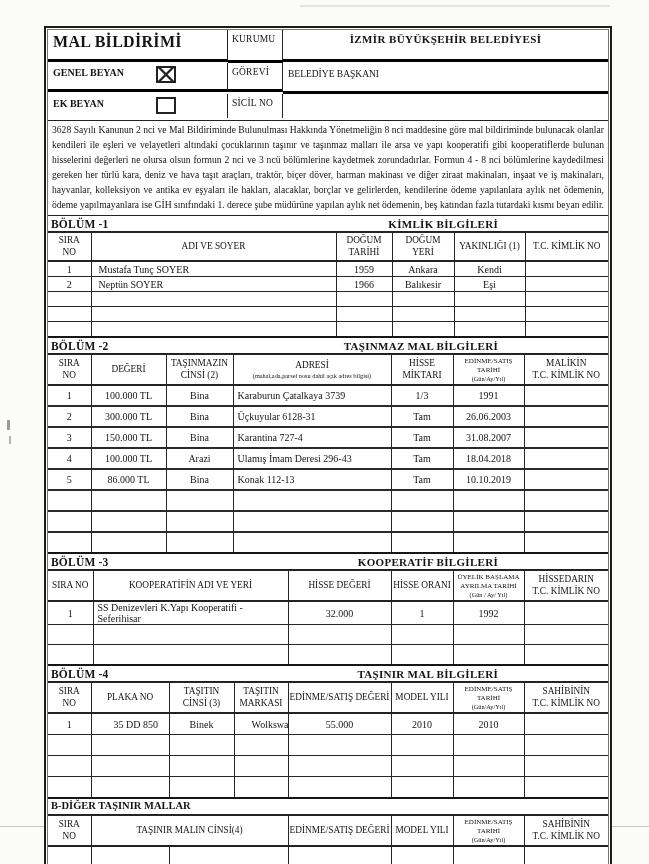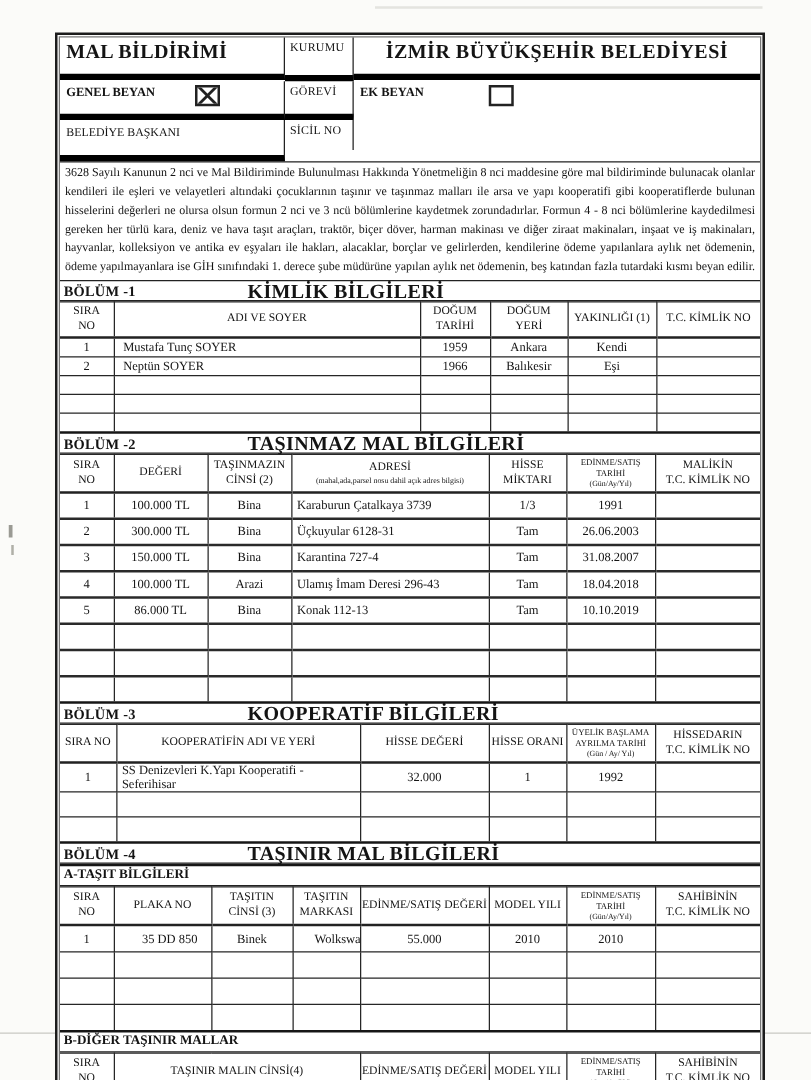--- a/index.html
+++ b/index.html
@@ -21,46 +21,46 @@
   .page-frame{
     position:absolute;left:44px;top:26px;width:564px;z-index:1;
     background:#fff;
     border:2px solid #1c1c1c;border-bottom-width:4px;
     box-shadow:inset 0 0 0 1px #fff, inset 0 0 0 2px #777;
   }
   .inner{padding:2px;}
 
   
   .hdr-grid{display:grid;grid-template-columns:180px 55px 1fr;border-bottom:1px solid #222;}
-  .hc{border-right:1px solid #222;border-bottom:5px solid #000000;position:relative;overflow:hidden;}
+  .hc{border-right:1px solid #222;border-bottom:3px solid #000000;position:relative;overflow:hidden;}
   .hc:nth-child(3n){border-right:none;}
   .row-a{height:26px;} .row-b{height:22px;} .row-c{height:20px;border-bottom:none!important;}
   .t-main{font-weight:bold;font-size:16px;padding:3px 0 0 5px;letter-spacing:.3px;}
   .t-lab{font-weight:normal;font-size:9.5px;padding:4px 0 0 4px;letter-spacing:.2px;}
   .t-beyan{font-weight:bold;font-size:10px;padding:4px 0 0 5px;}
-  .t-kurum{font-weight:bold;font-size:16px;text-align:center;padding-top:3px;letter-spacing:.4px;}
+  .t-kurum{font-weight:bold;font-size:11px;text-align:center;padding-top:3px;letter-spacing:.4px;}
   .t-gorev{font-size:9.5px;padding:6px 0 0 5px;}
   .checkbox{position:absolute;left:108px;top:3px;width:16px;height:13px;border:2px solid #222;}
   .x-mark{position:absolute;inset:0;opacity:0;
     background:
      linear-gradient(45deg, transparent 43%, #222 46%, #222 54%, transparent 57%),
      linear-gradient(-45deg, transparent 43%, #222 46%, #222 54%, transparent 57%);}
   .checkbox.checked .x-mark{opacity:1;}
 
   
   .intro{
     font-size:9.6px;line-height:14.9px;text-align:justify;
     padding:2px 4px 3px 4px;border-bottom:1px solid #222;min-height:89px;
   }
 
   
   .bar{display:grid;grid-template-columns:150px 1fr 110px;align-items:center;
     border-top:2px solid #161616;border-bottom:1px solid #222;height:15px;}
   .bar .lab{font-weight:bold;font-size:11.5px;padding-left:3px;letter-spacing:.2px;}
-  .bar .ttl{font-weight:bold;font-size:16px;text-align:left;letter-spacing:.3px;}
+  .bar .ttl{font-weight:bold;font-size:11px;text-align:right;letter-spacing:.3px;}
   .subbar{font-weight:bold;font-size:10.5px;padding:1px 0 1px 3px;
     border-top:2px solid #161616;border-bottom:1px solid #222;height:13px;}
 
   
   table{width:100%;border-collapse:collapse;table-layout:fixed;}
   th,td{border:1px solid #262626;overflow:hidden;}
   th{font-weight:normal;font-size:9.3px;line-height:1.22;white-space:pre-line;
      text-align:center;vertical-align:middle;padding:2px 1px;}
   td{font-size:10px;text-align:center;vertical-align:middle;padding:0 2px;}
   th:first-child,td:first-child{border-left:none;} th:last-child,td:last-child{border-right:none;}
@@ -96,28 +96,28 @@
     <div class="hc row-a t-lab">KURUMU</div>
     <div class="hc row-a t-kurum">İZMİR BÜYÜKŞEHİR BELEDİYESİ</div>
 
     <div class="hc row-b t-beyan">
       <span>GENEL BEYAN</span>
       <span class="checkbox checked">
             <span class="x-mark"></span>
           </span>
     </div>
     <div class="hc row-b t-lab">GÖREVİ</div>
+    <div class="hc row-b t-gorev">BELEDİYE BAŞKANI</div>
+
     <div class="hc row-c t-beyan">
       <span>EK BEYAN</span>
       <span class="checkbox">
             <span class="x-mark"></span>
           </span>
     </div>
-
-    <div class="hc row-b t-gorev">BELEDİYE BAŞKANI</div>
     <div class="hc row-c t-lab">SİCİL NO</div>
     <div class="hc row-c t-gorev"></div>
   </div>
 
   <div class="intro">3628 Sayılı Kanunun 2 nci ve Mal Bildiriminde Bulunulması Hakkında Yönetmeliğin 8 nci maddesine göre mal bildiriminde bulunacak olanlar kendileri ile eşleri ve velayetleri altındaki çocuklarının taşınır ve taşınmaz malları ile arsa ve yapı kooperatifi gibi kooperatiflerde bulunan hisselerini değerleri ne olursa olsun formun 2 nci ve 3 ncü bölümlerine kaydetmek zorundadırlar. Formun 4 - 8 nci bölümlerine kaydedilmesi gereken her türlü kara, deniz ve hava taşıt araçları, traktör, biçer döver, harman makinası ve diğer ziraat makinaları, inşaat ve iş makinaları, hayvanlar, kolleksiyon ve antika ev eşyaları ile hakları, alacaklar, borçlar ve gelirlerden, kendilerine ödeme yapılanlara aylık net ödemenin, ödeme yapılmayanlara ise GİH sınıfındaki 1. derece şube müdürüne yapılan aylık net ödemenin, beş katından fazla tutardaki kısmı beyan edilir.</div>
 
   <div class="bar" style="border-top-width:0;">
     <span class="lab">BÖLÜM -1</span>
     <span class="ttl">KİMLİK BİLGİLERİ</span>
     <span></span>
@@ -346,21 +346,20 @@
             <td></td>
           </tr>
         </tbody>
   </table>
 
   <div class="bar">
     <span class="lab">BÖLÜM -4</span>
     <span class="ttl">TAŞINIR MAL BİLGİLERİ</span>
     <span></span>
   </div>
-  <div class="subbar">A-TAŞIT BİLGİLERİ</div>
   <table id="t4a">
     <colgroup>
           <col style="width:43px">
           <col style="width:78px">
           <col style="width:65px">
           <col style="width:54px">
           <col style="width:103px">
           <col style="width:62px">
           <col style="width:71px">
           <col>

